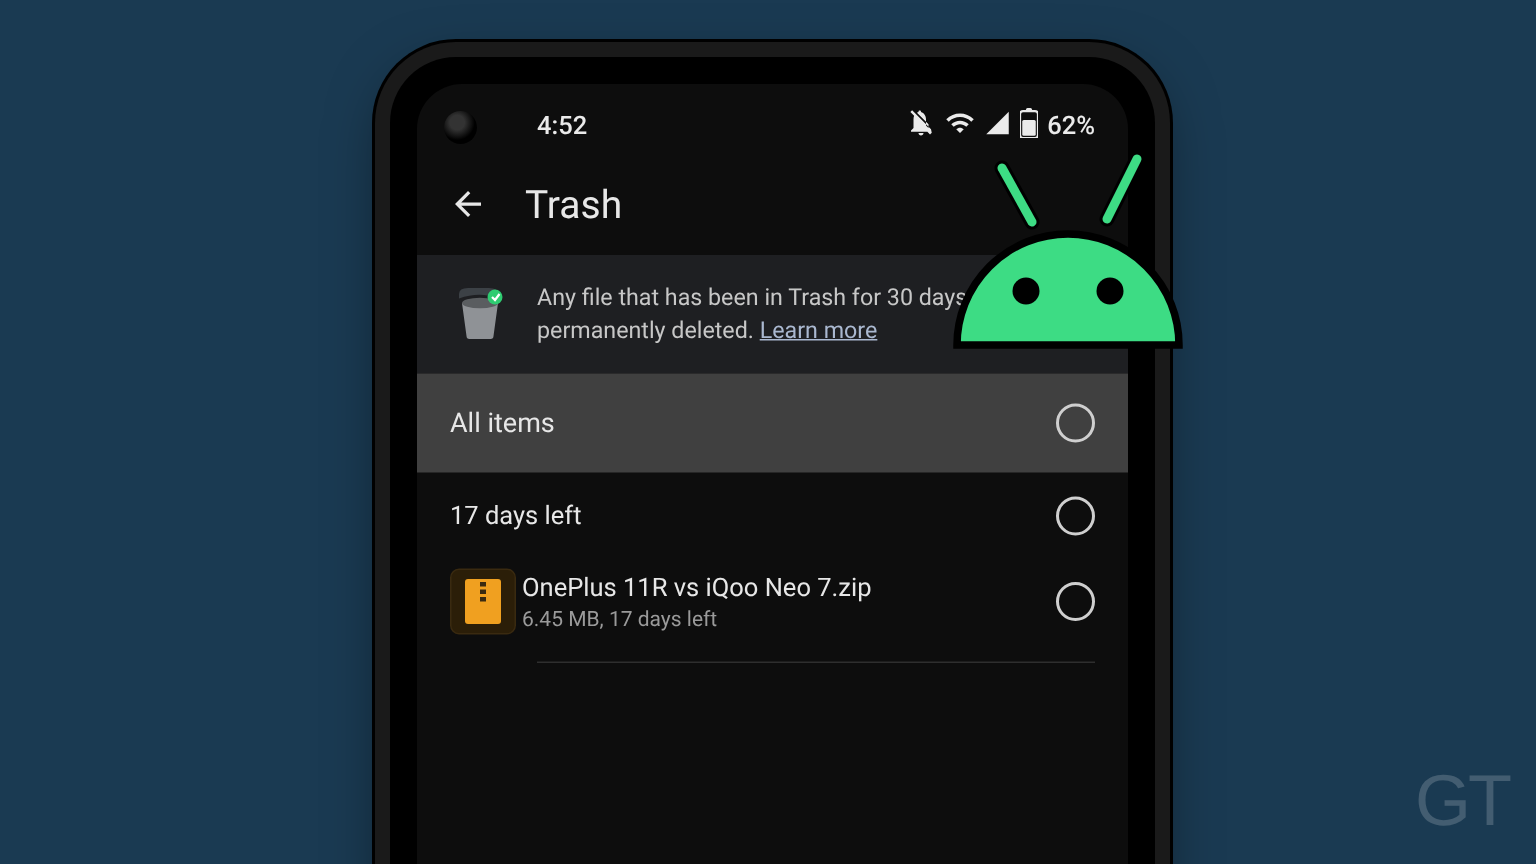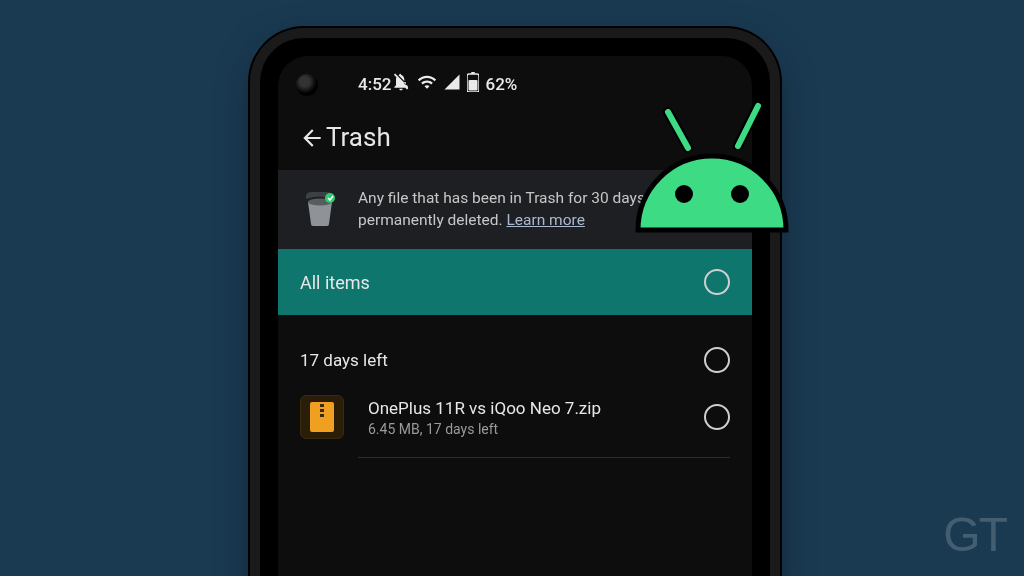--- a/index.html
+++ b/index.html
@@ -2,42 +2,42 @@
 <html><head>
 <meta charset="utf-8">
 <style>
   html,body{margin:0;padding:0;width:1024px;height:576px;background:#1a3a52;font-family:Roboto,-apple-system,BlinkMacSystemFont,"Segoe UI",Arial,sans-serif;overflow:hidden;position:relative}
   
   .phone{position:absolute;left:260px;top:38px;width:510px;height:560px;background:#000;border-radius:44px 44px 0 0;box-shadow:0 0 0 10px #1a1a1a,0 0 0 12px #000,0 12px 40px rgba(0,0,0,.6);overflow:hidden}
   .screen{position:absolute;left:18px;top:18px;right:18px;bottom:0;background:#0d0d0d;border-radius:30px 30px 0 0;overflow:hidden;color:#e7e7e7}
   
   .camera{position:absolute;left:36px;top:36px;width:22px;height:22px;border-radius:50%;background:radial-gradient(circle at 40% 35%,#333 0 25%,#000 60%);z-index:5}
   
-  .statusbar{display:flex;align-items:center;height:40px;padding:8px 22px 0 80px;font-size:17px;font-weight:500;color:#eaeaea}
+  .statusbar{display:flex;align-items:center;justify-content:space-between;height:40px;padding:8px 22px 0 80px;font-size:17px;font-weight:500;color:#eaeaea}
   .sb-right{display:flex;align-items:center;gap:6px}
   .sb-right svg{fill:#eaeaea}
   
-  .appbar{display:flex;align-items:flex-end;padding:18px 20px 18px 20px}
+  .appbar{display:flex;align-items:flex-start;gap:24px;padding:18px 20px 18px 20px}
   .back-icon{width:28px;height:28px;display:flex;align-items:center;justify-content:center}
   .back-icon svg{fill:#e7e7e7}
   .title{font-size:26px;font-weight:400;color:#e7e7e7}
   
   .banner{display:flex;gap:18px;padding:18px 22px;background:#1e1f22}
   .trash-icon{width:40px;height:40px;flex:0 0 40px}
   .banner-text{font-size:15.5px;line-height:1.4;color:#c7c7c7}
   .banner-text a{color:#aab8d0;}
   
   .row{display:flex;align-items:center;justify-content:space-between;padding:20px 22px}
-  .row-all{background:#0f766e}
+  .row-all{background:#404040}
   .row-lbl{font-size:18px;color:#e7e7e7}
   .radio{width:22px;height:22px;border:2px solid #cfcfcf;border-radius:50%;flex:0 0 22px}
-  .section-hdr{display:flex;align-items:center;justify-content:space-between;padding:32px 22px 12px}
+  .section-hdr{display:flex;align-items:center;justify-content:space-between;padding:16px 22px 12px}
   .section-hdr .lbl{font-size:17px;color:#e7e7e7}
   
-  .file-row{display:flex;align-items:center;gap:24px;padding:10px 22px 18px}
+  .file-row{display:flex;align-items:center;gap:4px;padding:10px 22px 18px}
   .file-icon{width:42px;height:42px;background:#2b1e08;border-radius:6px;display:flex;align-items:center;justify-content:center;font-size:12px;color:#f0a020;border:1px solid #3a2a10}
   .file-info{flex:1}
   .file-name{font-size:17px;color:#e7e7e7;line-height:1.2}
   .file-meta{font-size:14px;color:#9a9a9a;margin-top:2px}
   .divider{height:1px;background:#2e2e2e;margin:0 22px 0 80px}
   
   .android{position:absolute;left:620px;top:100px;width:180px;height:150px;z-index:10}
   
   .watermark{position:absolute;right:18px;bottom:14px;font-size:48px;font-weight:400;color:rgba(255,255,255,.18);letter-spacing:-2px;font-family:Arial,sans-serif}
 </style>

